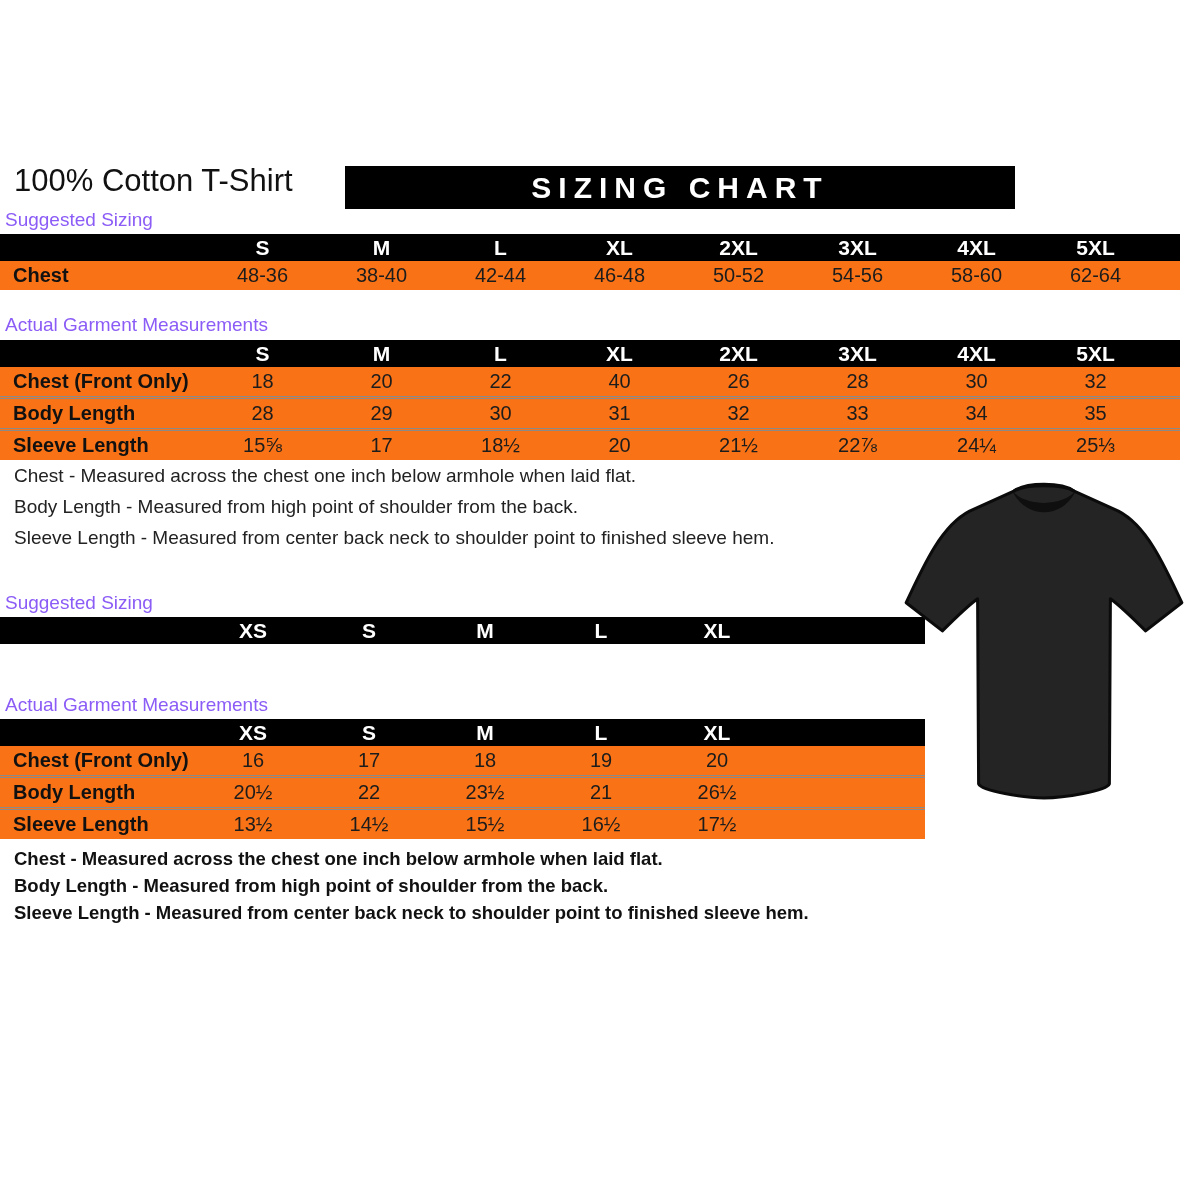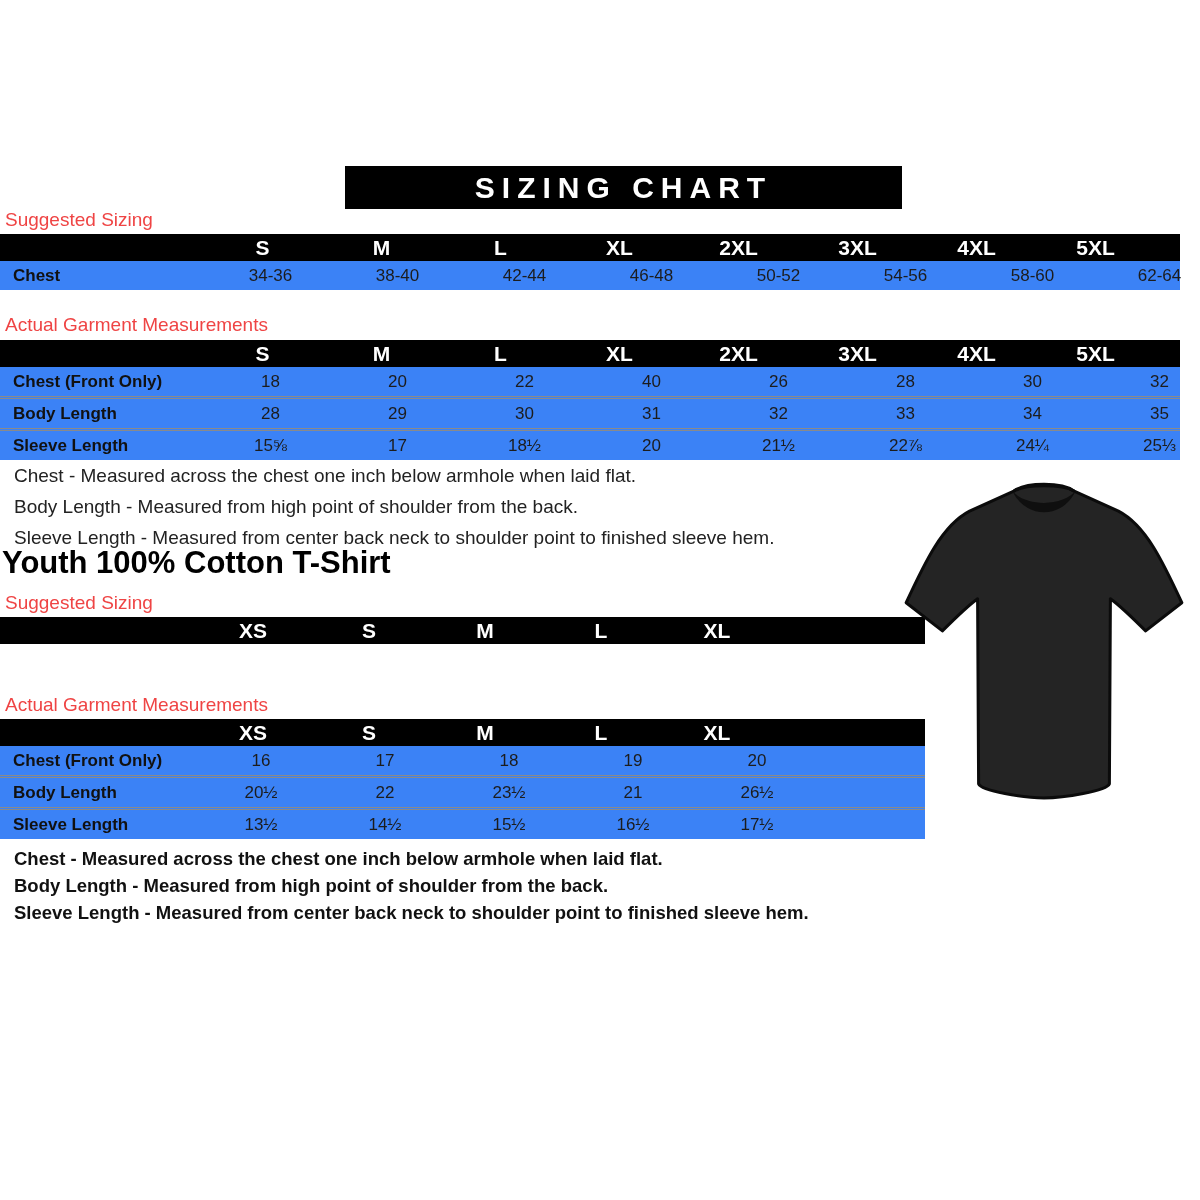--- a/index.html
+++ b/index.html
@@ -1,79 +1,80 @@
 <!DOCTYPE html>
 <html><head>
 <meta charset="utf-8">
 <style>
   html,body { margin:0; padding:0; background:#ffffff; }
   body { width:1200px; height:1200px; font-family:"Liberation Sans", sans-serif; color:#1a1a1a; }
   .page { position:relative; width:1200px; height:1200px; overflow:hidden; background:#fff; }
 
   .main-title { position:absolute; left:14px; top:163px; font-size:31px; font-weight:400; color:#111; white-space:nowrap; }
-  .banner { position:absolute; left:345px; top:166px; width:557px; height:43px; background:#000;
+  .banner { position:absolute; left:345px; top:166px; width:670px; height:43px; background:#000;
             color:#fff; font-weight:bold; font-size:30px; letter-spacing:7px;
             display:flex; align-items:center; justify-content:center; white-space:nowrap; }
-  .section-label { position:absolute; font-size:19px; color:#ef4444; white-space:nowrap; }
+  .section-label { position:absolute; font-size:19px; color:#8b5cf6; white-space:nowrap; }
   #sug1 { left:5px; top:209px; }
   #agm1 { left:5px; top:314px; }
   #sug2 { left:5px; top:592px; }
   #agm2 { left:5px; top:694px; }
 
   .youth-title { position:absolute; left:2px; top:545px; font-size:31px; font-weight:bold; color:#000; white-space:nowrap; }
 
   .table { position:absolute; left:0; }
   #table1 { top:234px; }
   #table2 { top:340px; }
   #table3 { top:617px; }
   #table4 { top:719px; }
 
   .grid-row { display:grid; align-items:center; }
   .adult-grid .grid-row { grid-template-columns:203px repeat(8,119px) 1fr; width:1180px; }
   .youth-grid .grid-row { grid-template-columns:195px repeat(5,116px) 1fr; width:925px; }
 
   .thead { background:#000; color:#fff; font-weight:bold; font-size:21px; height:27px; }
-  .trow  { height:29px; font-size:17px; color:#1c1c1c; background:#3b82f6;gap:8px; }
+  .trow  { height:29px; font-size:20px; color:#1c1c1c; background:#f97316; }
   .sep   { border-top:3px double #8a8a8a; }
   .cell  { text-align:center; overflow:hidden; white-space:nowrap; }
   .cell.rowlabel { text-align:left; padding-left:13px; font-weight:bold; color:#111; }
   .cell.rowlabel .reg { font-weight:bold; }
 
   .notes { position:absolute; left:14px; font-size:19px; color:#222; }
   #notes1 { top:460px; line-height:31px; }
   #notes2 { top:845px; line-height:27px; font-weight:bold; font-size:18.5px; color:#111; }
   .notes div { white-space:nowrap; }
 
   .tshirt { position:absolute; left:893px; top:477px; width:302px; height:332px; }
 </style>
 </head>
 <body>
 
 <div class="page">
 
+  <div class="main-title">100% Cotton T-Shirt</div>
   <div class="banner">SIZING CHART</div>
 
   <div class="section-label" id="sug1">Suggested Sizing</div>
 
   <div class="table adult-grid" id="table1">
     <div class="grid-row thead">
       <div class="cell rowlabel"></div>
       <div class="cell">S</div>
       <div class="cell">M</div>
       <div class="cell">L</div>
       <div class="cell">XL</div>
       <div class="cell">2XL</div>
       <div class="cell">3XL</div>
       <div class="cell">4XL</div>
       <div class="cell">5XL</div>
       <div class="cell"></div>
     </div>
     <div class="grid-row trow">
       <div class="cell rowlabel">Chest</div>
-      <div class="cell">34-36</div>
+      <div class="cell">48-36</div>
       <div class="cell">38-40</div>
       <div class="cell">42-44</div>
       <div class="cell">46-48</div>
       <div class="cell">50-52</div>
       <div class="cell">54-56</div>
       <div class="cell">58-60</div>
       <div class="cell">62-64</div>
       <div class="cell"></div>
     </div>
   </div>
@@ -130,21 +131,20 @@
       <div class="cell"></div>
     </div>
   </div>
 
   <div class="notes" id="notes1">
     <div>Chest - Measured across the chest one inch below armhole when laid flat.</div>
     <div>Body Length - Measured from high point of shoulder from the back.</div>
     <div>Sleeve Length - Measured from center back neck to shoulder point to finished sleeve hem.</div>
   </div>
 
-  <div class="youth-title">Youth 100% Cotton T-Shirt</div>
 
   <div class="section-label" id="sug2">Suggested Sizing</div>
 
   <div class="table youth-grid" id="table3">
     <div class="grid-row thead">
       <div class="cell rowlabel"></div>
       <div class="cell">XS</div>
       <div class="cell">S</div>
       <div class="cell">M</div>
       <div class="cell">L</div>

